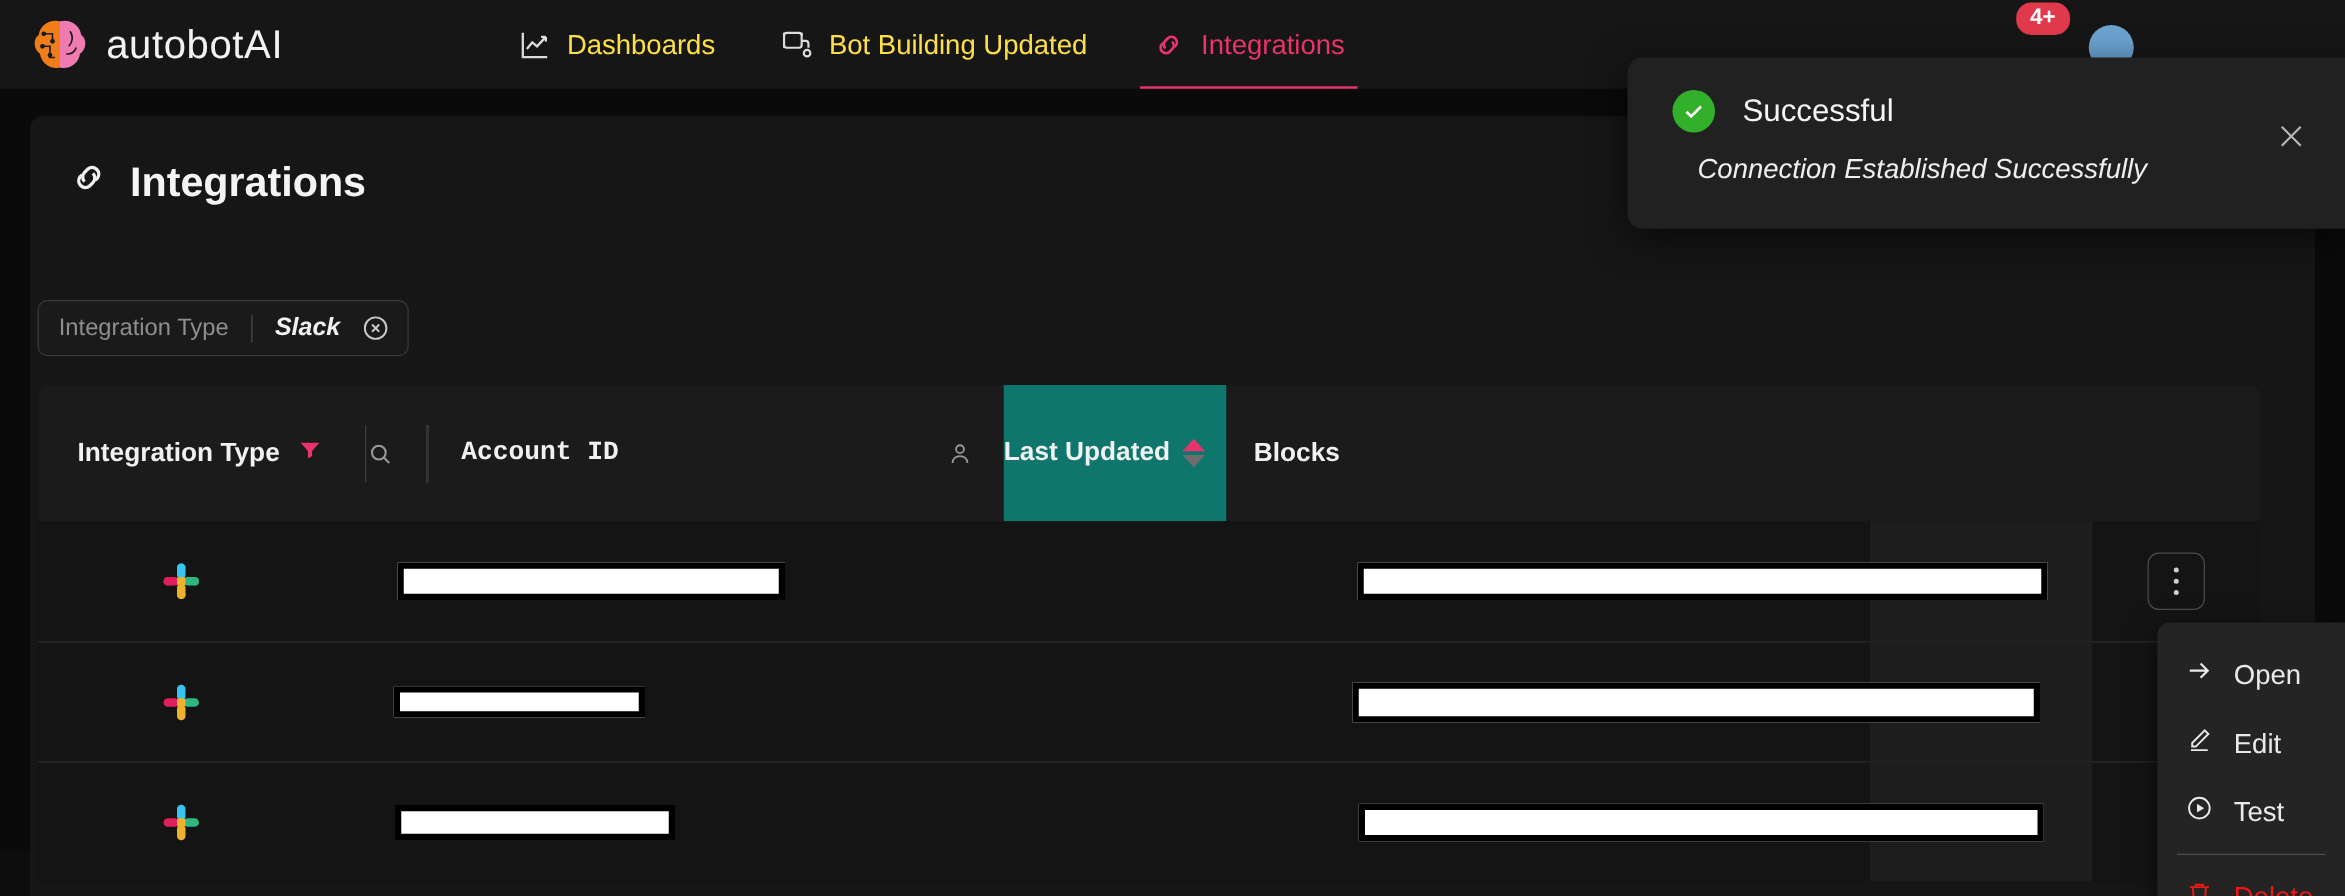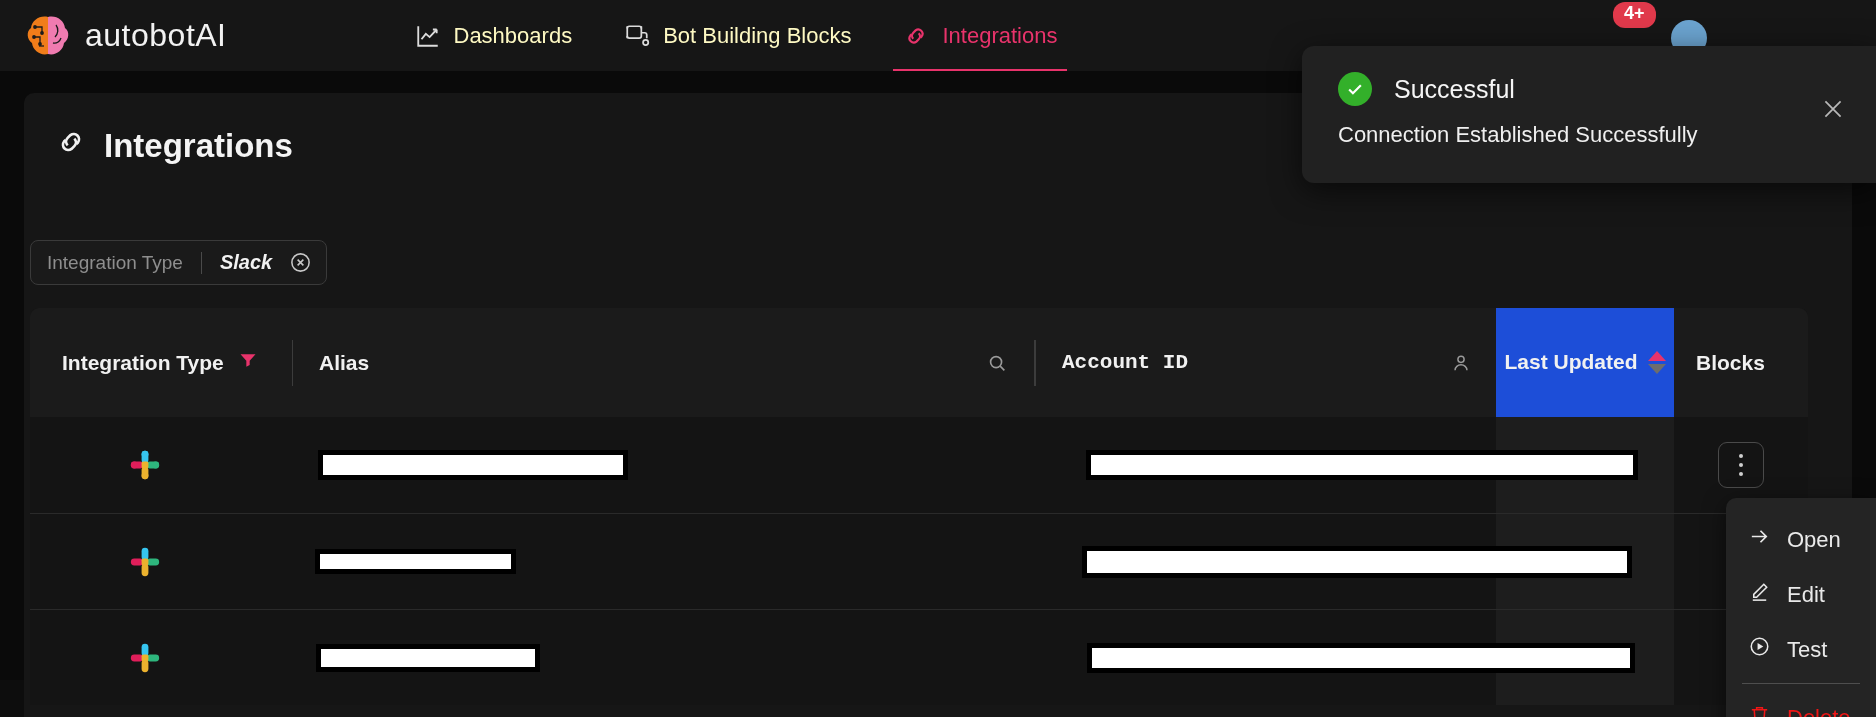--- a/index.html
+++ b/index.html
@@ -20,21 +20,21 @@
   .brand { display: flex; align-items: center; margin-left: 25px; }
   .brand-logo { width: 46px; height: 46px; position: relative; }
   .brand-name {
     margin-left: 14px; font-size: 32px; color: #f2f2f2;
     letter-spacing: .5px; font-weight: 400;
   }
   .nav-items { display: flex; align-items: center; margin-left: 162px; height: 71px; }
   .nav-item {
     display: flex; align-items: center; gap: 13px;
     padding: 0 26px; height: 71px; position: relative;
-    color: #fef9c3; font-size: 22px; cursor: pointer; white-space: nowrap;
+    color: #fde047; font-size: 22px; cursor: pointer; white-space: nowrap;
   }
   .nav-item.active { color: #e8336b; }
   .nav-item.active::after {
     content: ""; position: absolute; left: 16px; right: 16px; bottom: 0;
     height: 2px; background: #e8336b;
   }
   .nav-ico { display: flex; align-items: center; justify-content: center; width: 26px; height: 26px; }
 
   .badge {
     position: absolute; left: 1613px; top: 2px;
@@ -85,21 +85,21 @@
     display: flex; align-items: center; gap: 14px;
     color: #f1f1f1; font-size: 21px; font-weight: 700;
     padding: 0 0 0 0; position: relative;
   }
   .th-divider { width: 1px; height: 46px; background: #3c3c3c; align-self: center; }
   .th-integration { width: 262px; padding-left: 32px; }
   .th-alias { flex: 1; padding-left: 26px; }
   .th-tags { width: 137px; padding-left: 27px; }
   .th-account { width: 414px; padding-left: 26px; font-family: Liberation Mono, monospace; }
   .th-updated {
-    width: 178px; background: #1d4ed8; justify-content: center;
+    width: 178px; background: #0f766e; 
     text-align: center; gap: 10px;
   }
   .th-updated .lbl { line-height: 1.35; }
   .th-actions { width: 134px; padding-left: 22px; }
 
   .sorter { display: flex; flex-direction: column; gap: 3px; }
   .tri-up { width: 0; height: 0; border-left: 9px solid transparent; border-right: 9px solid transparent; border-bottom: 10px solid #e8336b; }
   .tri-down { width: 0; height: 0; border-left: 9px solid transparent; border-right: 9px solid transparent; border-top: 10px solid #6d6d6d; }
 
   .tbody { }
@@ -144,21 +144,21 @@
     position: absolute; left: 1302px; top: 46px; width: 574px; height: 137px;
     background: #212121; border-radius: 12px 0 0 12px;
     box-shadow: 0 8px 30px rgba(0,0,0,.6); z-index: 40;
   }
   .toast-head { display: flex; align-items: center; padding: 26px 0 0 36px; }
   .toast-check {
     width: 34px; height: 34px; border-radius: 50%; background: #33b02a;
     display: flex; align-items: center; justify-content: center; flex: none;
   }
   .toast-title { margin-left: 22px; color: #f5f5f5; font-size: 25px; }
-  .toast-body { margin: 16px 0 0 36px; color: #efefef; font-size: 22px; }
+  .toast-body { margin: 16px 0 0 56px; color: #efefef; font-size: 22px; font-style: italic; }
   .toast-close {
     position: absolute; right: 30px; top: 50px; cursor: pointer;
     width: 26px; height: 26px;
   }
 </style>
 </head>
 <body>
 
 <div class="app">
 
@@ -201,21 +201,21 @@
 
       <div class="nav-item">
         <span class="nav-ico">
           <svg width="26" height="26" viewBox="0 0 24 24" fill="none" stroke="#dcdcdc" stroke-width="1.6">
             <rect x="3" y="3" width="13" height="11" rx="2"></rect>
             <path d="M16 9h3a2 2 0 0 1 2 2v3"></path>
             <circle cx="20" cy="18" r="2.4"></circle>
             <path d="M3 3v2M16 3v2M3 14v-2"></path>
           </svg>
         </span>
-        <span>Bot Building Blocks</span>
+        <span>Bot Building Updated</span>
       </div>
 
       <div class="nav-item active">
         <span class="nav-ico">
           <svg width="26" height="26" viewBox="0 0 24 24" fill="none" stroke="#e8336b" stroke-width="2">
             <path d="M9.5 14.5a4 4 0 0 1 0-5.6l2.1-2.1a4 4 0 0 1 5.6 5.6l-1.2 1.2"></path>
             <path d="M14.5 9.5a4 4 0 0 1 0 5.6l-2.1 2.1a4 4 0 0 1-5.6-5.6l1.2-1.2"></path>
           </svg>
         </span>
         <span>Integrations</span>
@@ -256,23 +256,20 @@
       <div class="th th-integration">
         <span>Integration Type</span>
         <span>
           <svg width="20" height="20" viewBox="0 0 24 24" fill="#e8336b">
             <path d="M3 5h18l-7 8v5l-4 2v-7z"></path>
           </svg>
         </span>
       </div>
       <div class="th-divider"></div>
 
-      <div class="th th-alias">
-        <span>Alias</span>
-      </div>
 
       <div class="th" style="padding-right:26px;">
         <svg width="22" height="22" viewBox="0 0 24 24" fill="none" stroke="#9a9a9a" stroke-width="1.8">
           <circle cx="11" cy="11" r="6"></circle>
             <path d="M15.5 15.5L20 20"></path>
         </svg>
       </div>
       <div class="th-divider"></div>
 
       <div class="th-divider"></div>

